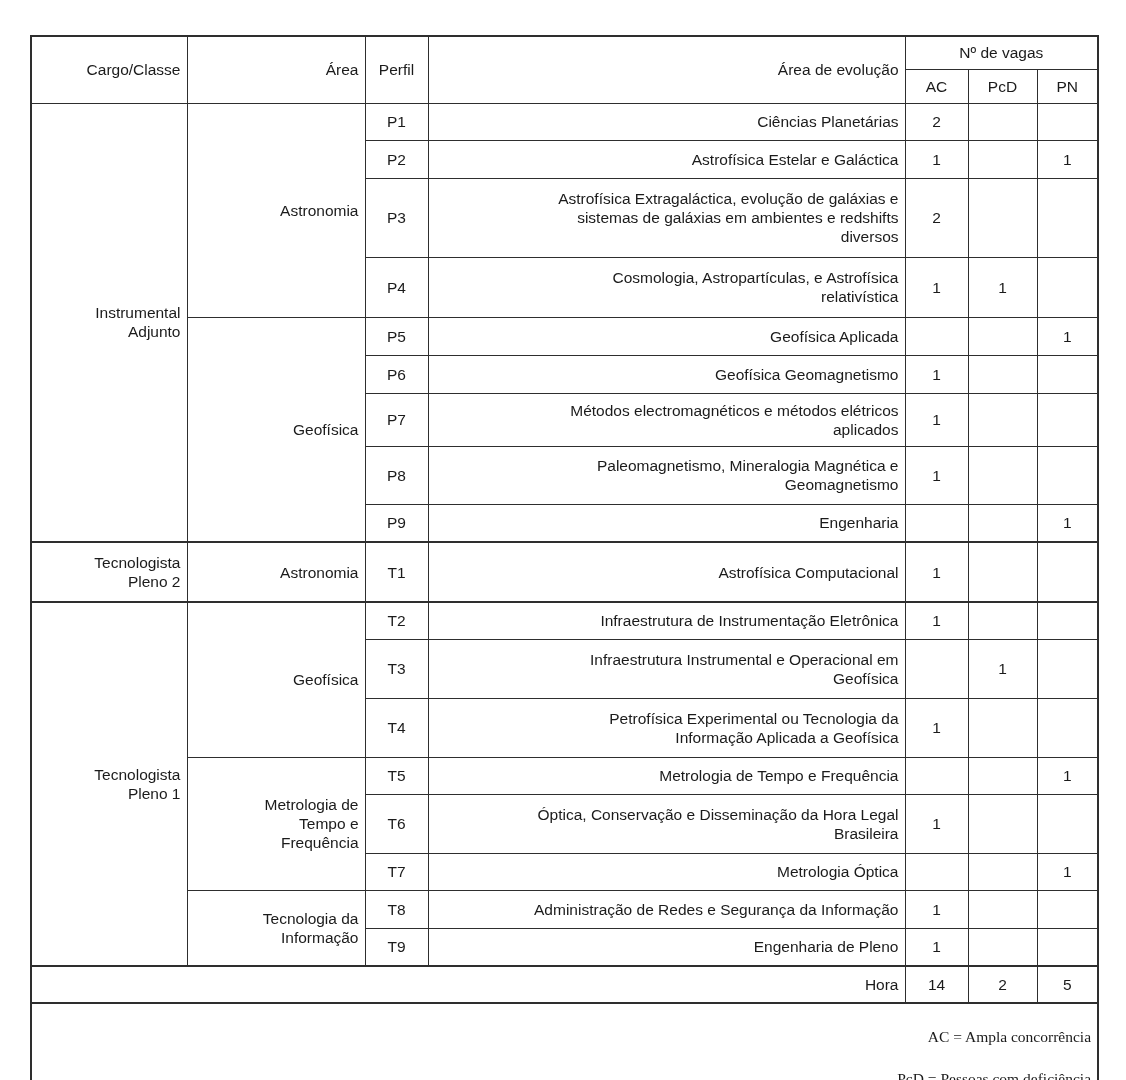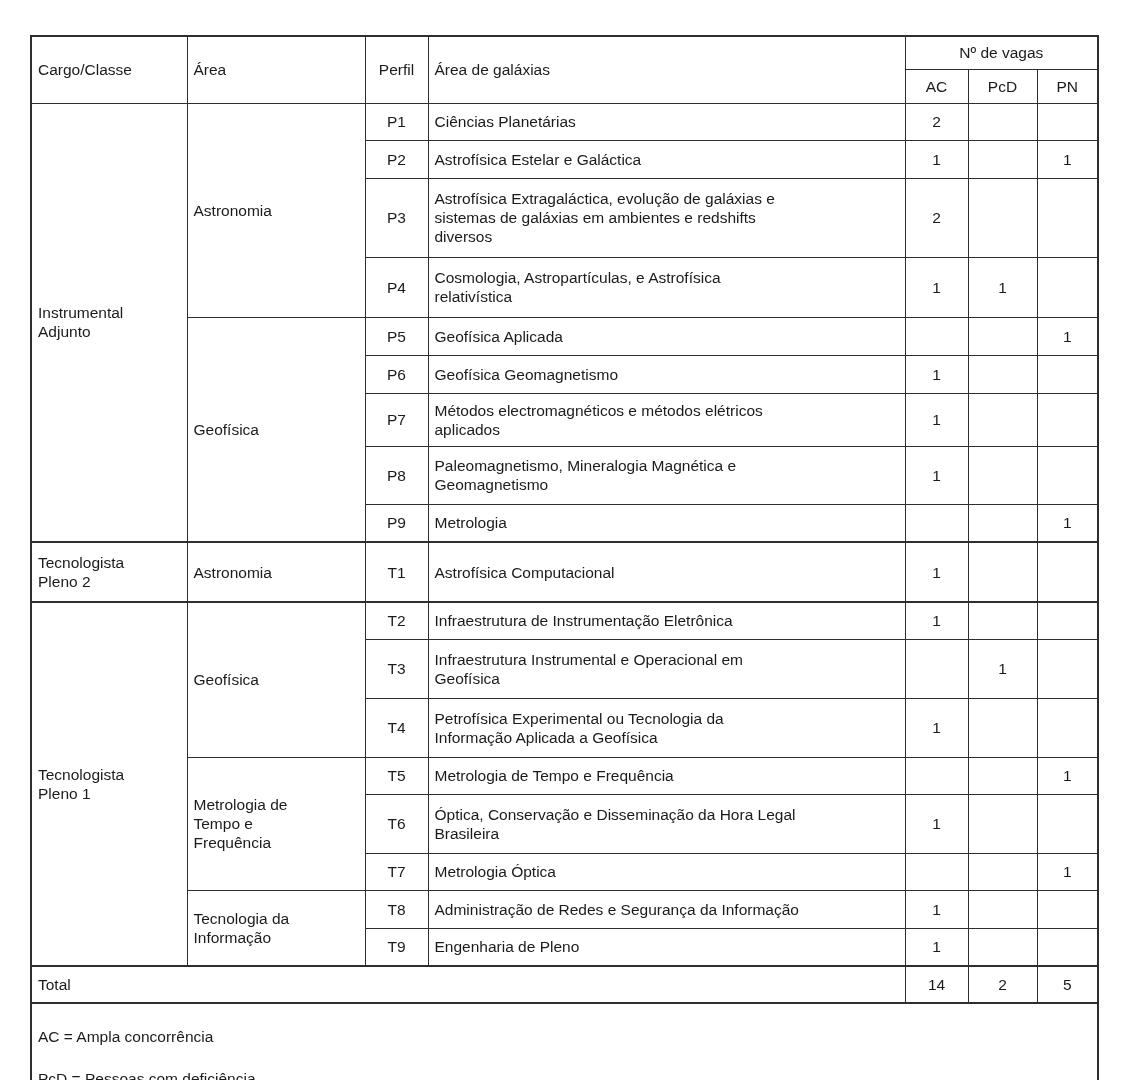--- a/index.html
+++ b/index.html
@@ -20,28 +20,28 @@
     border:1.4px solid #2e2e2e;
     padding:2px 6px;
     vertical-align:middle;
     font-size:15.5px;
     line-height:19px;
     white-space:pre-line;
     overflow:hidden;
     word-wrap:break-word;
   }
   td.c{text-align:center;}
-  td.l{text-align:left;}
+  td.l{text-align:right;}
   tr.sep > td{border-top-width:2.4px;}
   
   tr.h33{height:33px} tr.h34{height:34px}
   tr.h37{height:37px} tr.h38{height:38px}
   tr.h53{height:53px} tr.h58{height:58px} tr.h59{height:59px}
   tr.h60{height:60px} tr.h79{height:79px} tr.h70{height:70px}
-  .footcell div{line-height:23px;white-space:normal;}
+  .footcell div{line-height:23px;white-space:normal;font-family:Liberation Serif, serif;}
 </style>
 </head>
 <body>
 
 <div class="page">
   <table class="vagas">
     <colgroup>
       <col style="width:156px">
         <col style="width:178px">
         <col style="width:63px">
@@ -49,21 +49,21 @@
         <col style="width:63px">
         <col style="width:69px">
         <col style="width:61px">
     </colgroup>
     <tbody>
 
       <tr class="h33">
         <td rowspan="2" class="l">Cargo/Classe</td>
         <td rowspan="2" class="l">Área</td>
         <td rowspan="2" class="c">Perfil</td>
-        <td rowspan="2" class="l">Área de galáxias</td>
+        <td rowspan="2" class="l">Área de evolução</td>
         <td colspan="3" class="c">Nº de vagas</td>
       </tr>
       <tr class="h34">
         <td class="c">AC</td>
         <td class="c">PcD</td>
         <td class="c">PN</td>
       </tr>
 
       <tr class="h37">
         <td rowspan="9" class="l">Instrumental
@@ -126,21 +126,21 @@
       <tr class="h58">
         <td class="c">P8</td>
         <td class="l">Paleomagnetismo, Mineralogia Magnética e
 Geomagnetismo</td>
         <td class="c">1</td>
         <td class="c"></td>
         <td class="c"></td>
       </tr>
       <tr class="h38">
         <td class="c">P9</td>
-        <td class="l">Metrologia</td>
+        <td class="l">Engenharia</td>
         <td class="c"></td>
         <td class="c"></td>
         <td class="c">1</td>
       </tr>
 
       <tr class="h60 sep">
         <td class="l">Tecnologista
 Pleno 2</td>
         <td class="l">Astronomia</td>
         <td class="c">T1</td>
@@ -212,21 +212,21 @@
       </tr>
       <tr class="h38">
         <td class="c">T9</td>
         <td class="l">Engenharia de Pleno</td>
         <td class="c">1</td>
         <td class="c"></td>
         <td class="c"></td>
       </tr>
 
       <tr class="h37 sep">
-        <td colspan="4" class="l">Total</td>
+        <td colspan="4" class="l">Hora</td>
         <td class="c">14</td>
         <td class="c">2</td>
         <td class="c">5</td>
       </tr>
 
       <tr class="h70 sep">
         <td colspan="7" class="l footcell">
           <div>AC = Ampla concorrência</div>
           <div>PcD = Pessoas com deficiência</div>
           

